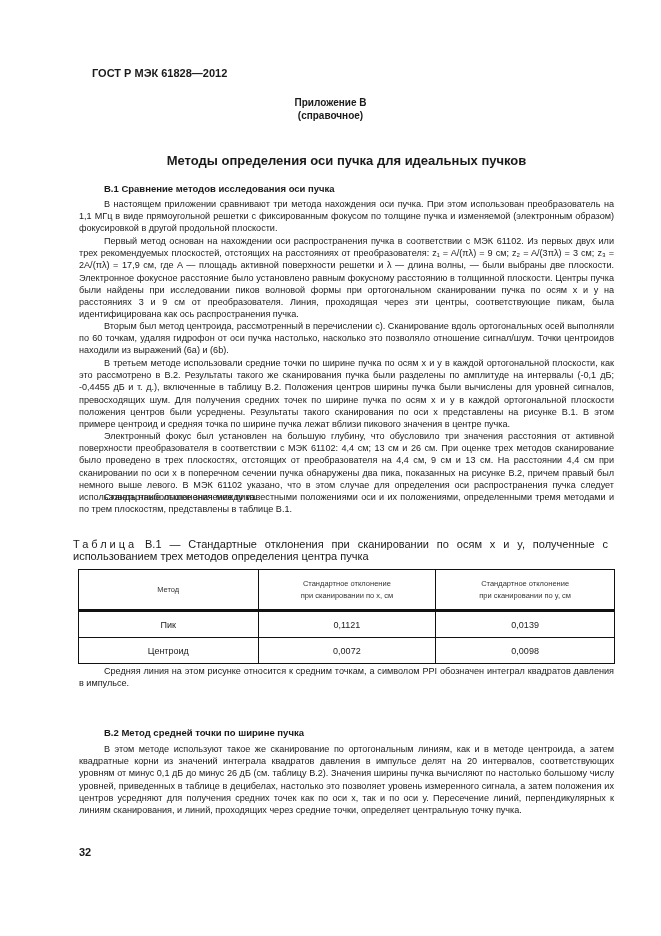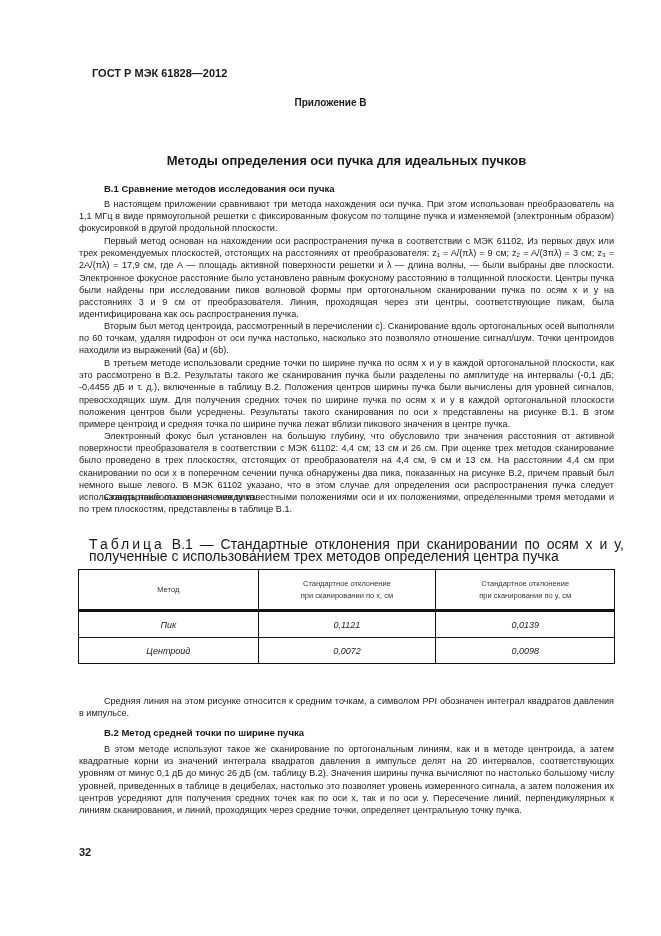--- a/index.html
+++ b/index.html
@@ -7,40 +7,41 @@
          font-family: "Liberation Sans", sans-serif; color: #1a1a1a; }
   .doc-id { position: absolute; left: 92px; top: 67px; font-size: 11px; font-weight: bold; }
   .annex { position: absolute; left: 0; width: 661px; top: 96px; text-align: center;
            font-size: 10px; font-weight: bold; line-height: 13px; box-sizing: border-box; }
   .annex div { display: block; }
   .title { position: absolute; left: 0; width: 661px; top: 153px; text-align: center;
            font-size: 13px; font-weight: bold; padding-left: 32px; box-sizing: border-box; }
   .section { position: absolute; left: 104px; font-size: 9.5px; font-weight: bold; }
   .para { position: absolute; left: 79px; width: 535px; font-size: 9.1px; line-height: 12.2px;
           text-align: justify; text-indent: 25px; margin: 0; }
-  .caption { position: absolute; left: 89px; width: 535px; top: 538px; font-size: 14px; line-height: 12.2px;
+  .caption { position: absolute; left: 73px; width: 535px; top: 538px; font-size: 11px; line-height: 12.2px;
              text-align: justify; margin: 0; }
   .caption .sp { letter-spacing: 3px; }
   table.data { position: absolute; left: 78px; top: 569px; width: 537px; border-collapse: collapse;
                font-size: 9px; }
   table.data th, table.data td { border: 1.5px solid #111; text-align: center; vertical-align: middle; }
   table.data th { font-weight: normal; font-size: 7.5px; line-height: 12px; height: 37px; color: #333; }
   table.data thead tr { border-bottom: 3px solid #22c55e; }
   table.data thead th { border-bottom: 3px solid #111; }
-  table.data td { height: 23px; color: #222; font-style: italic; }
+  table.data td { height: 23px; color: #222; }
   .col1 { width: 180px; } .col2 { width: 178px; } .col3 { width: 179px; }
   .page-num { position: absolute; left: 79px; top: 846px; font-size: 11px; font-weight: bold; }
 </style>
 </head>
 <body>
 
 <div class="doc-id">ГОСТ Р МЭК 61828—2012</div>
 
 <div class="annex">
   <div>Приложение В</div>
+  <div>(справочное)</div>
 </div>
 
 <div class="title">Методы определения оси пучка для идеальных пучков</div>
 
 <div class="section" style="top:183px;text-align:right;">В.1 Сравнение методов исследования оси пучка</div>
 
 <p class="para" style="top:198px;">В настоящем приложении сравнивают три метода нахождения оси пучка. При этом использован преобразователь на 1,1 МГц в виде прямоугольной решетки с фиксированным фокусом по толщине пучка и изменяемой (электронным образом) фокусировкой в другой продольной плоскости.</p>
 <p class="para" style="top:235px;">Первый метод основан на нахождении оси распространения пучка в соответствии с МЭК 61102. Из первых двух или трех рекомендуемых плоскостей, отстоящих на расстояниях от преобразователя: z₁ = A/(πλ) = 9 см; z₂ = A/(3πλ) = 3 см; z₃ = 2A/(πλ) = 17,9 см, где A — площадь активной поверхности решетки и λ — длина волны, — были выбраны две плоскости. Электронное фокусное расстояние было установлено равным фокусному расстоянию в толщинной плоскости. Центры пучка были найдены при исследовании пиков волновой формы при ортогональном сканировании пучка по осям x и y на расстояниях 3 и 9 см от преобразователя. Линия, проходящая через эти центры, соответствующие пикам, была идентифицирована как ось распространения пучка.</p>
 <p class="para" style="top:320px;">Вторым был метод центроида, рассмотренный в перечислении с). Сканирование вдоль ортогональных осей выполняли по 60 точкам, удаляя гидрофон от оси пучка настолько, насколько это позволяло отношение сигнал/шум. Точки центроидов находили из выражений (6а) и (6b).</p>
 <p class="para" style="top:357px;">В третьем методе использовали средние точки по ширине пучка по осям x и y в каждой ортогональной плоскости, как это рассмотрено в В.2. Результаты такого же сканирования пучка были разделены по амплитуде на интервалы (-0,1 дБ; -0,4455 дБ и т. д.), включенные в таблицу В.2. Положения центров ширины пучка были вычислены для уровней сигналов, превосходящих шум. Для получения средних точек по ширине пучка по осям x и y в каждой ортогональной плоскости положения центров были усреднены. Результаты такого сканирования по оси x представлены на рисунке В.1. В этом примере центроид и средняя точка по ширине пучка лежат вблизи пикового значения в центре пучка.</p>
@@ -64,19 +65,19 @@
       <td>0,0139</td>
     </tr>
     <tr>
       <td>Центроид</td>
       <td>0,0072</td>
       <td>0,0098</td>
     </tr>
   </tbody>
 </table>
 
-<p class="para" style="top:695px;">Средняя линия на этом рисунке относится к средним точкам, а символом PPI обозначен интеграл квадратов давления в импульсе.</p>
+<p class="para" style="top:665px;">Средняя линия на этом рисунке относится к средним точкам, а символом PPI обозначен интеграл квадратов давления в импульсе.</p>
 
 <div class="section" style="top:727px;">В.2 Метод средней точки по ширине пучка</div>
 
 <p class="para" style="top:743px;">В этом методе используют такое же сканирование по ортогональным линиям, как и в методе центроида, а затем квадратные корни из значений интеграла квадратов давления в импульсе делят на 20 интервалов, соответствующих уровням от минус 0,1 дБ до минус 26 дБ (см. таблицу В.2). Значения ширины пучка вычисляют по настолько большому числу уровней, приведенных в таблице в децибелах, настолько это позволяет уровень измеренного сигнала, а затем положения их центров усредняют для получения средних точек как по оси x, так и по оси y. Пересечение линий, перпендикулярных к линиям сканирования, и линий, проходящих через средние точки, определяет центральную точку пучка.</p>
 
 <div class="page-num">32</div>
 
 </body></html>

